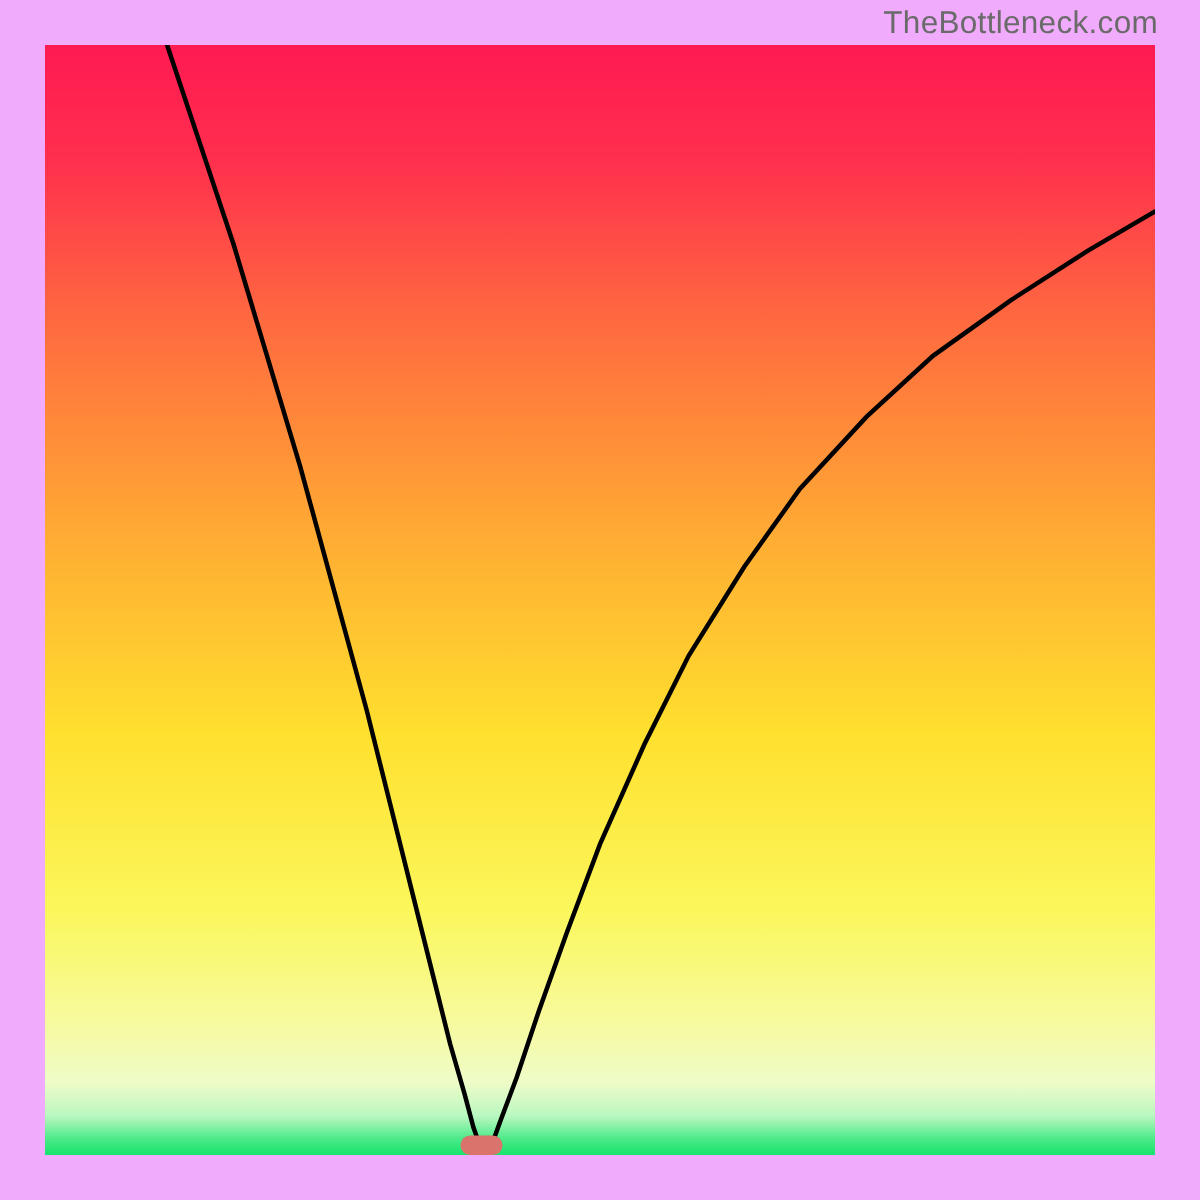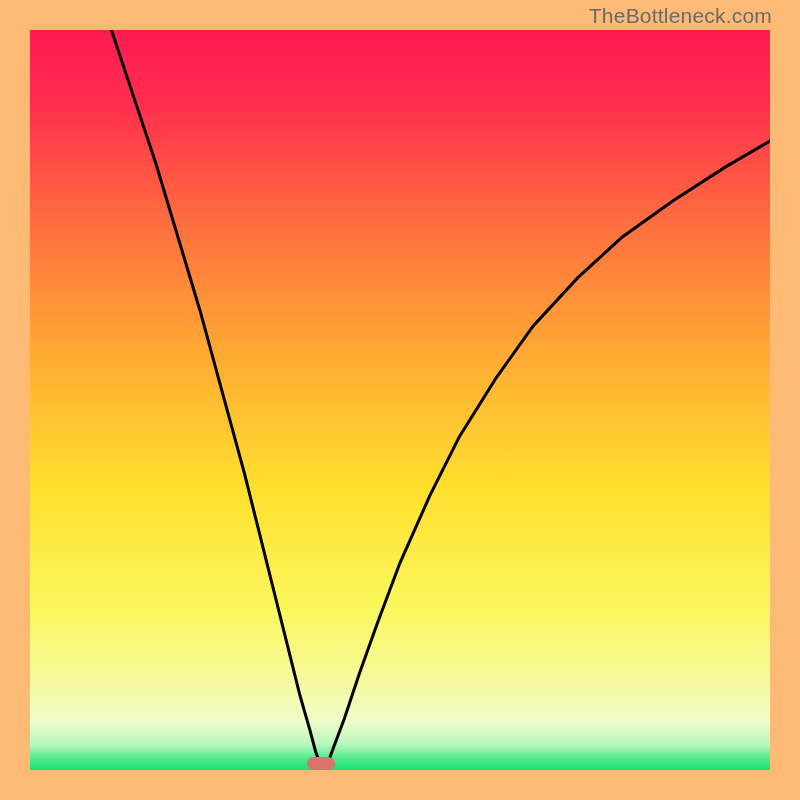--- a/index.html
+++ b/index.html
@@ -7,21 +7,21 @@
     padding: 0;
     width: 800px;
     height: 800px;
     overflow: hidden;
     background: #000;
     font-family: Arial, Helvetica, sans-serif;
   }
   .frame {
     position: absolute;
     inset: 0;
-    background: #fdba74;
+    background: #f0abfc;
     padding-left: 44px;
   }
   .plot-area {
     position: absolute;
     left: 30px;
     top: 30px;
     width: 740px;
     height: 740px;
     overflow: hidden;
   }

